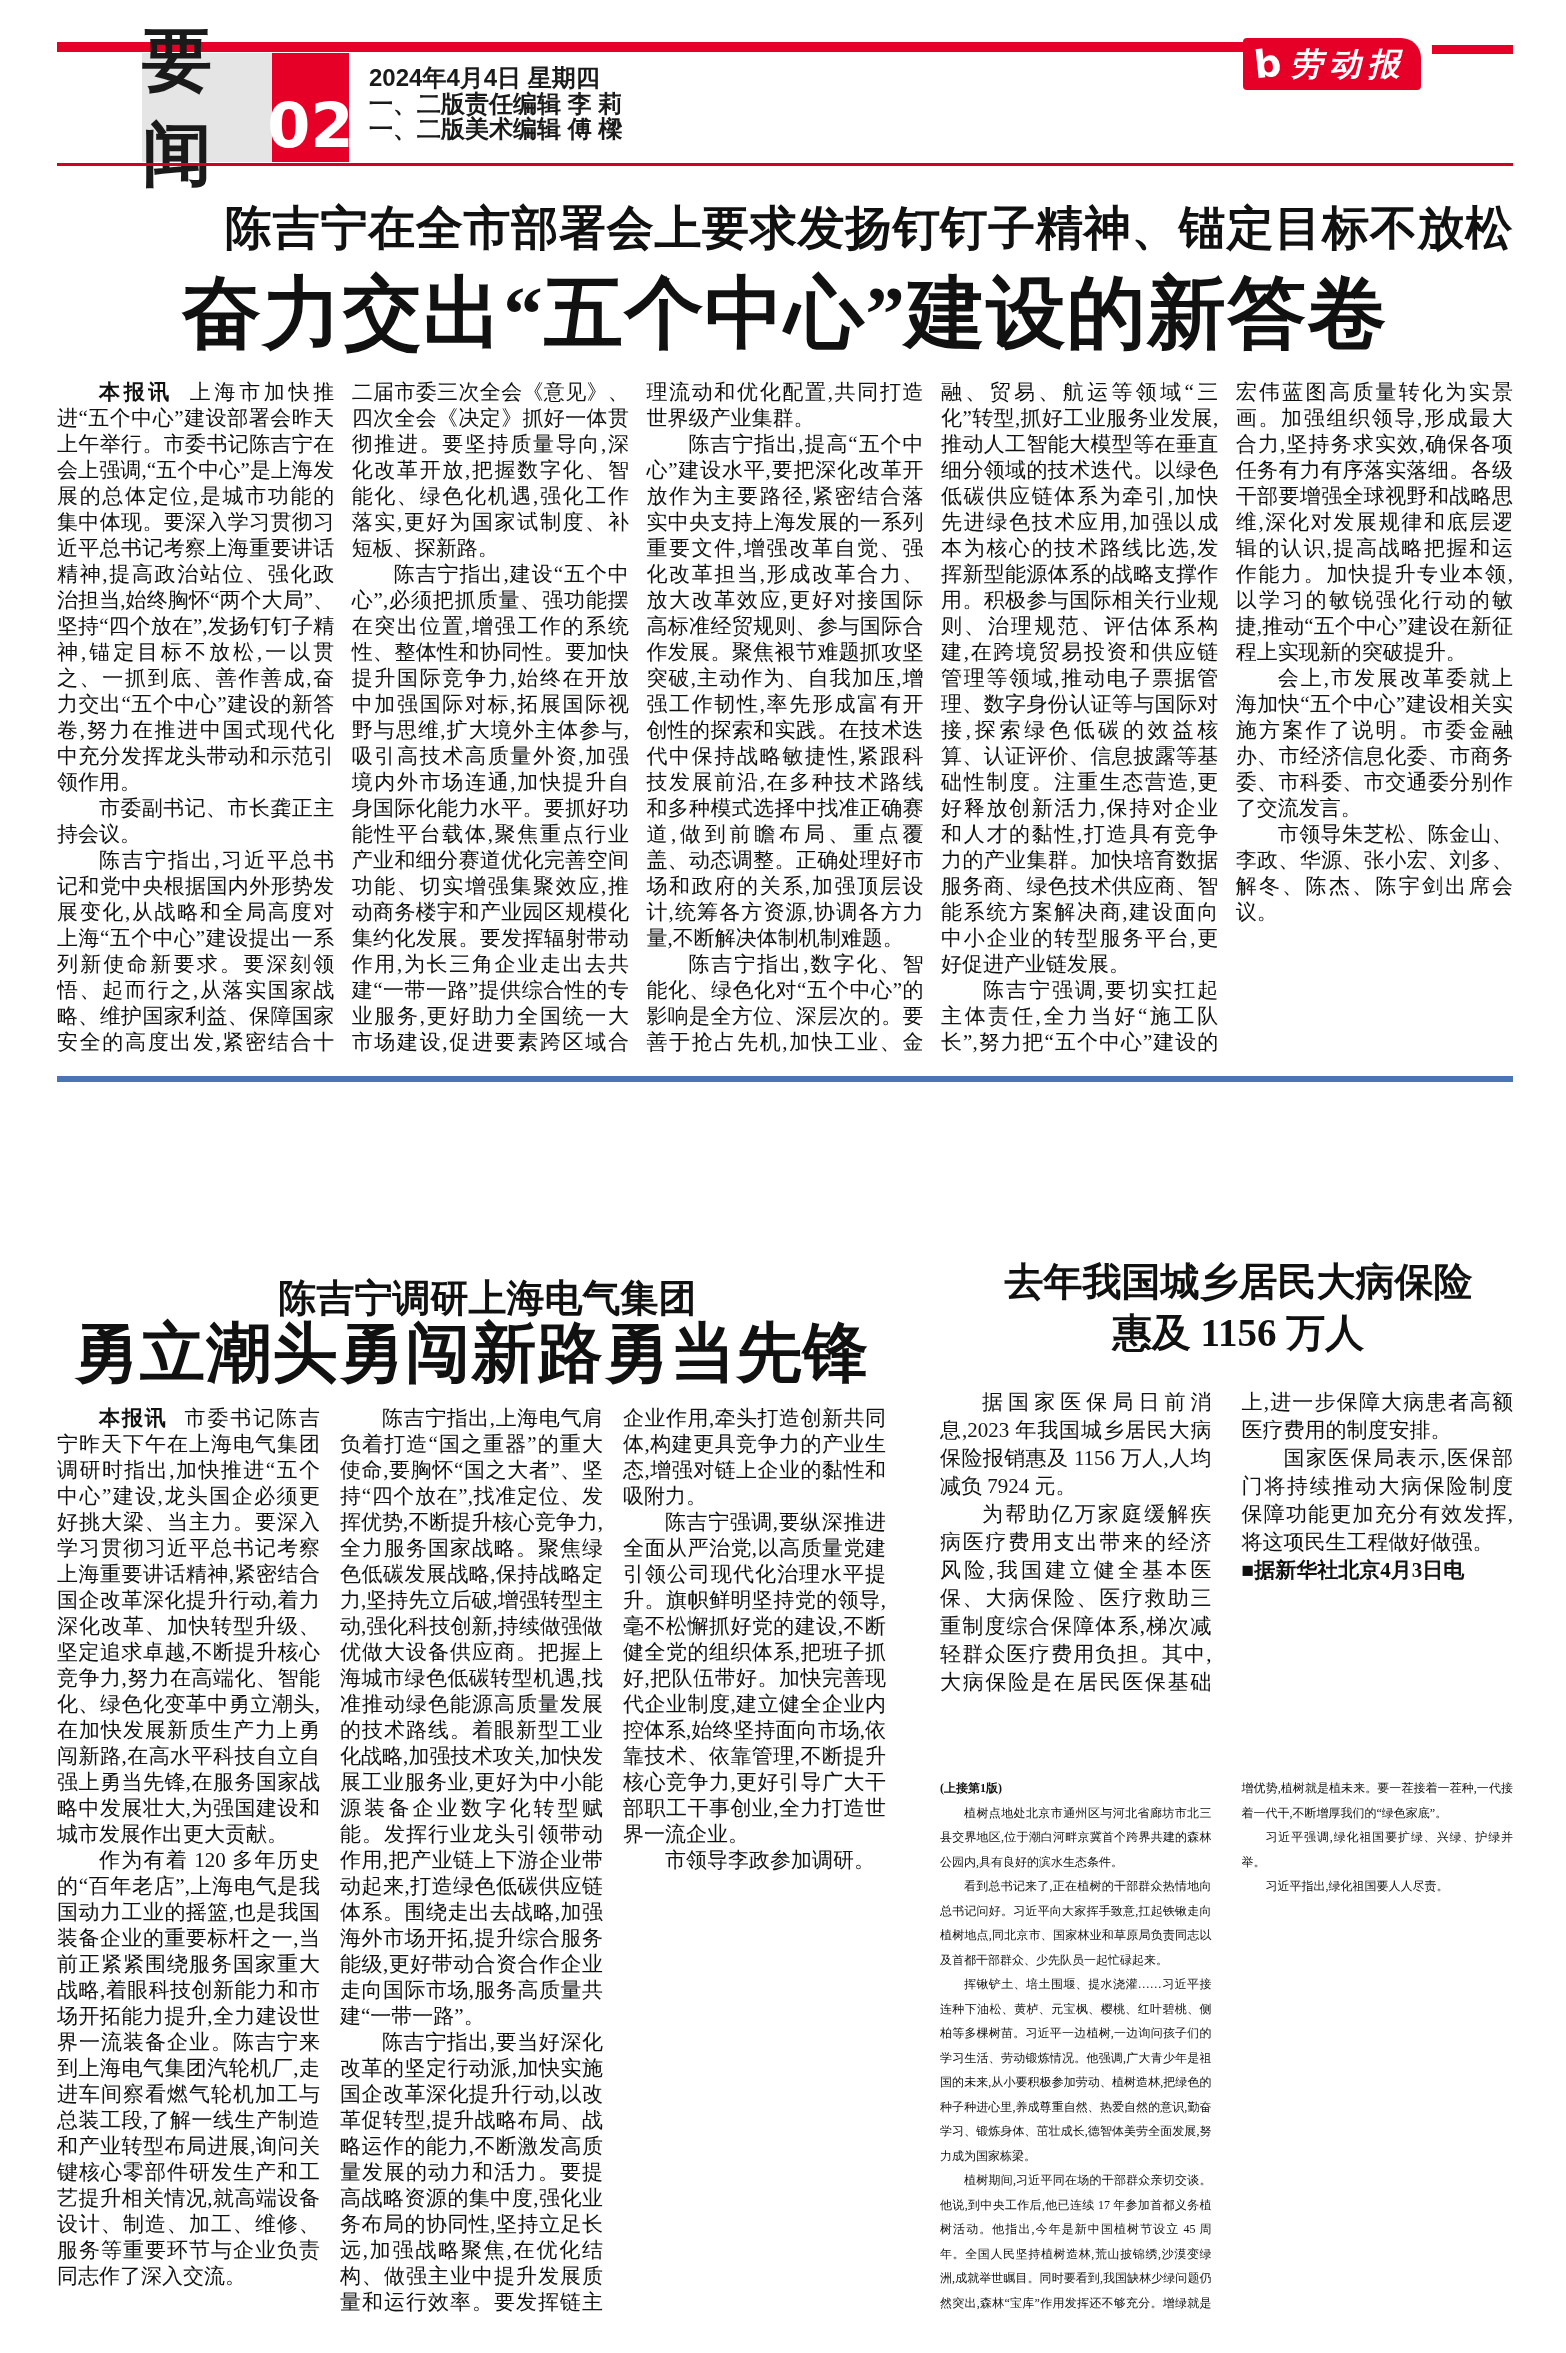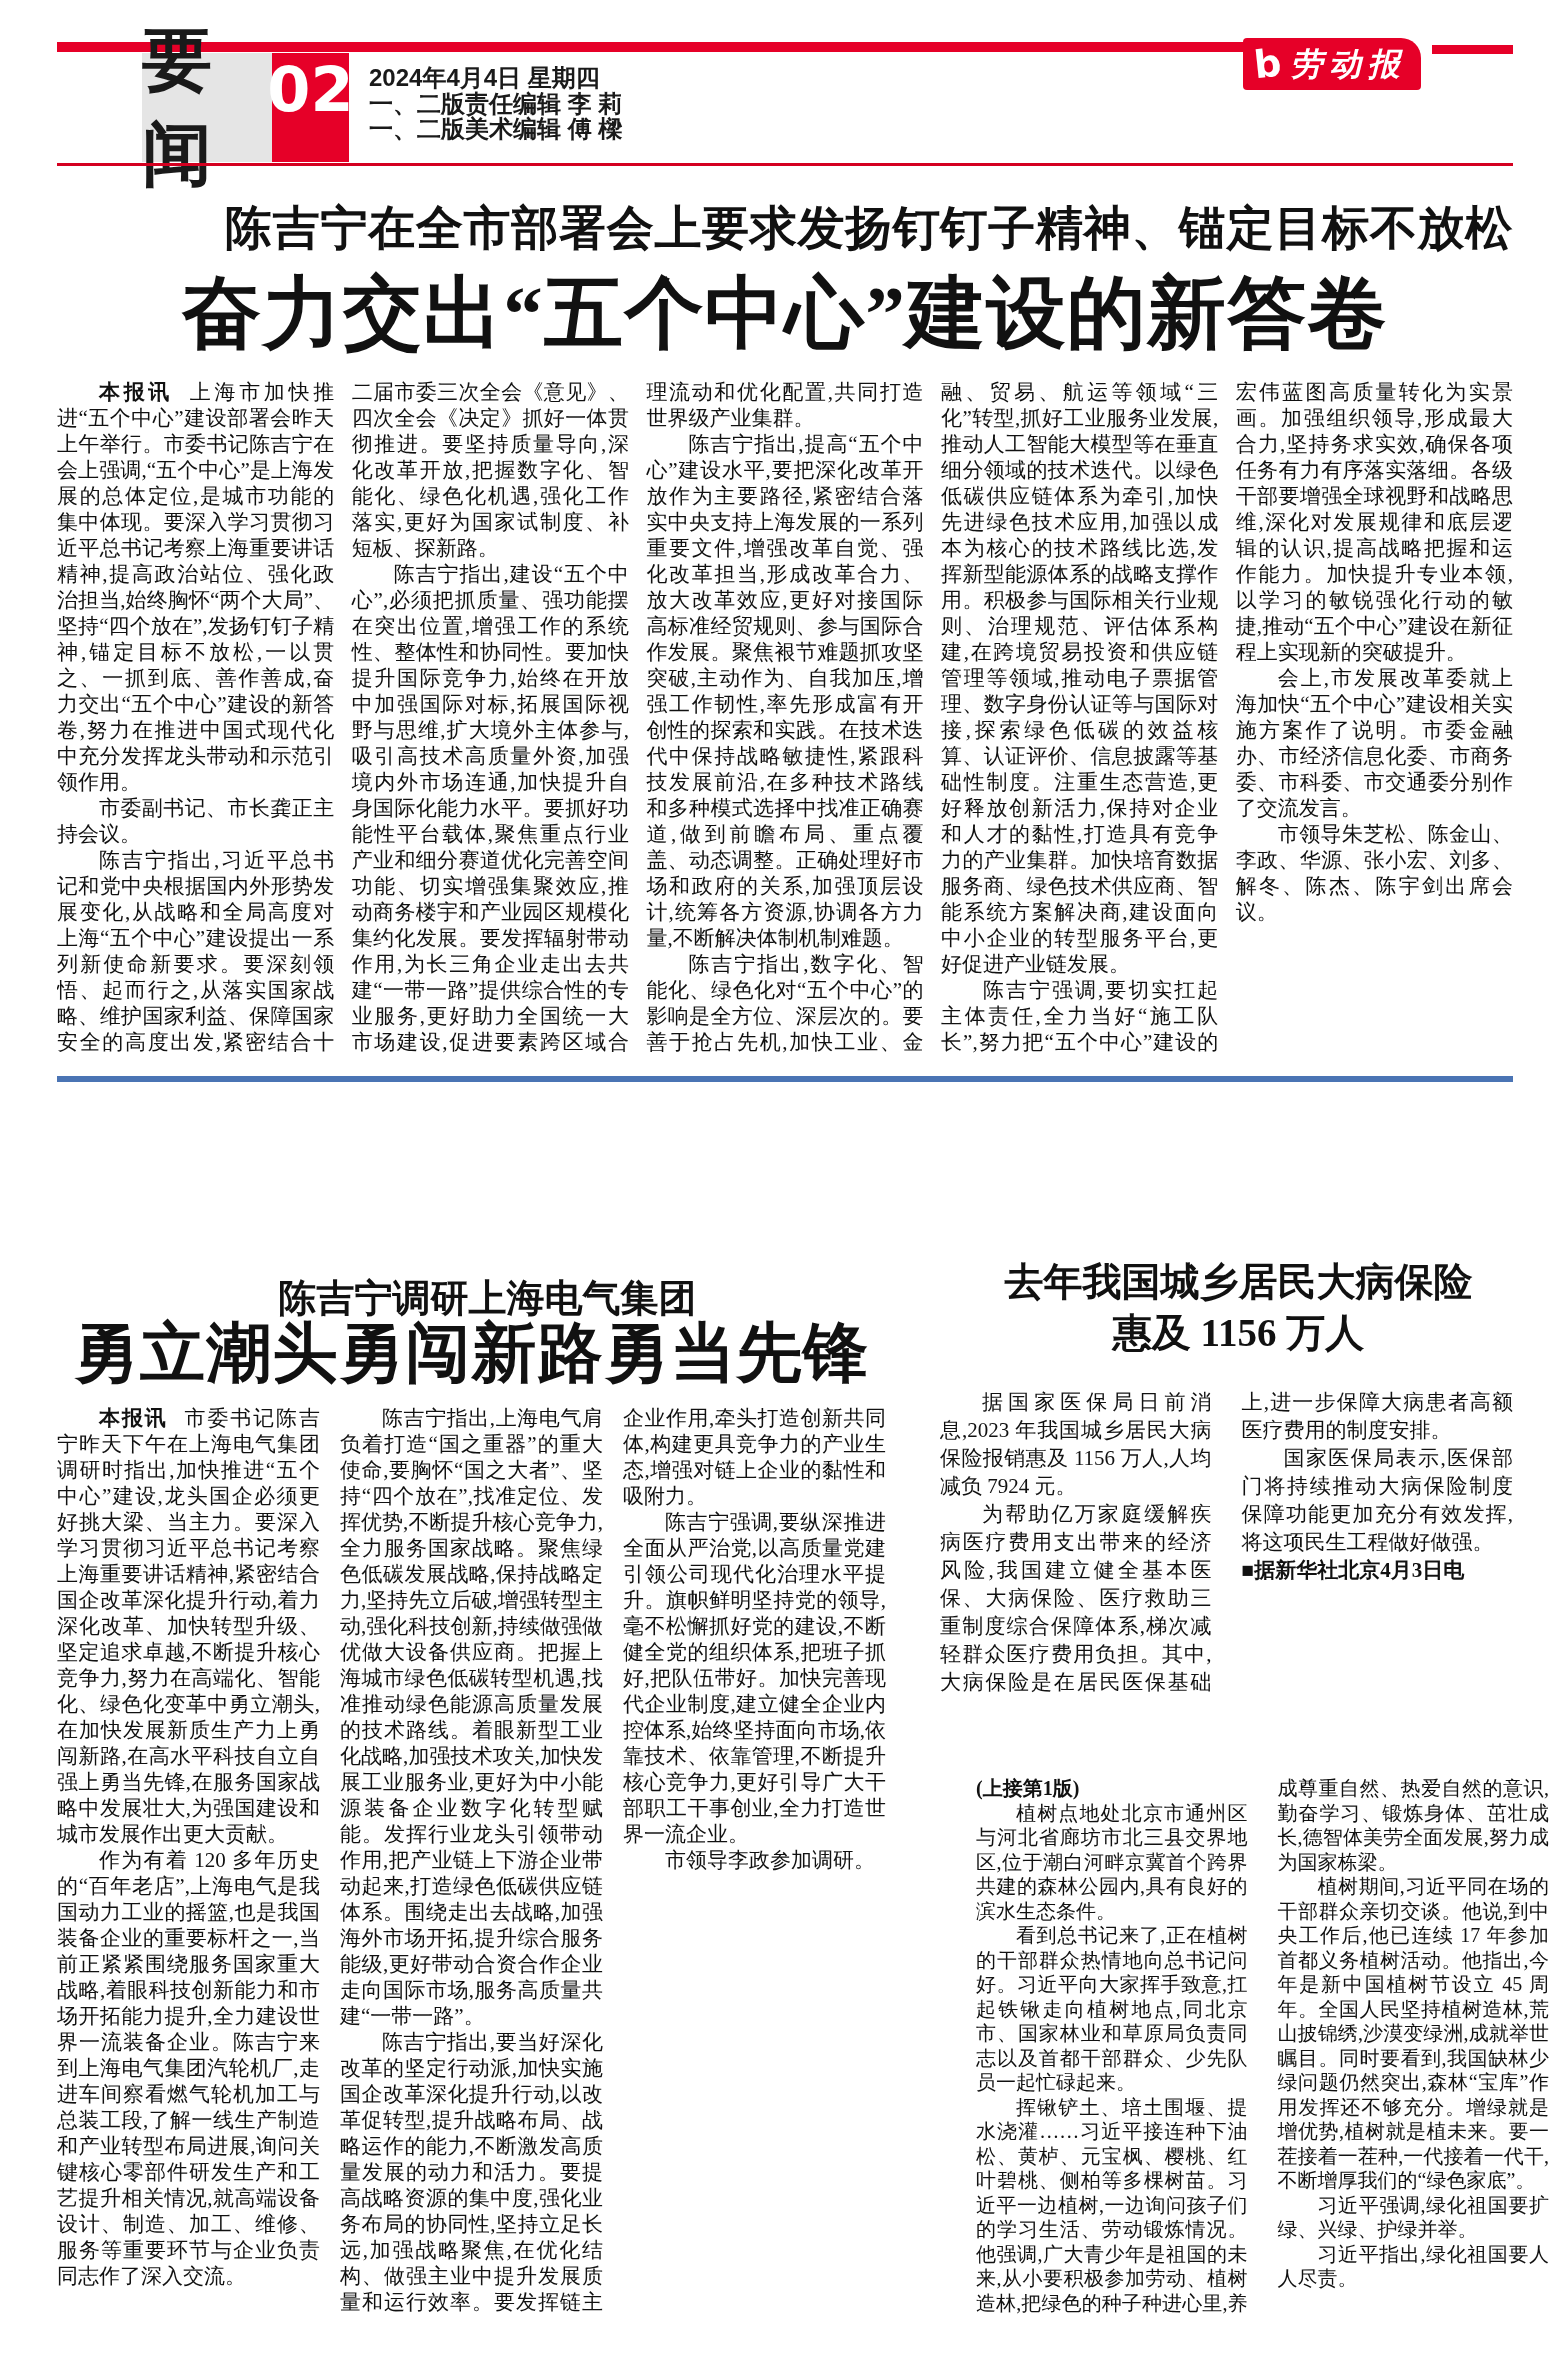--- a/index.html
+++ b/index.html
@@ -11,21 +11,21 @@
   
   .mh-bar   { position:absolute; left:57px;  top:42px;  width:1186px; height:10px; background:#e60028; }
   .mh-barseg{ position:absolute; left:1432px;top:45px;  width:81px;  height:9.4px; background:#e60028; }
   .mh-section{
     position:absolute; left:142px; top:53px; width:131px; height:109px;
     background:#e5e5e5; display:flex; align-items:center; justify-content:center;
     font-size:70px; font-weight:700; letter-spacing:4px; color:#1a1a1a;
   }
   .mh-page{
     position:absolute; left:272px; top:53px; width:77px; height:109px;
-    background:#e60028; color:#ffffff; display:flex; align-items:flex-start; justify-content:center;
+    background:#e60028; color:#ffffff; display:flex; align-items:flex-end; justify-content:center;
     font-family:"DejaVu Sans","Liberation Sans",sans-serif; font-weight:700; font-size:62px;
   }
   .mh-meta{
     position:absolute; left:369px; top:65px;
     font-family:"Liberation Sans","DejaVu Sans",sans-serif;
     font-size:24px; font-weight:700; line-height:25.6px; color:#1a1a1a;
   }
   .mh-logo{
     position:absolute; left:1243px; top:38px; width:178px; height:52px;
     background:#e60028; border-radius:4px 20px 4px 4px;
@@ -80,23 +80,23 @@
   }
   .art3-body{
     position:absolute; left:940px; top:1388px; width:573px; height:315px;
     column-count:2; column-gap:30px; column-fill:auto;
     font-size:21px; line-height:28px; text-align:justify; overflow:hidden;
   }
   .credit{ font-weight:700; text-indent:0 !important; }
 
   
   .art4-body{
-    position:absolute; left:976px; top:1776px; width:573px; height:561px;
+    position:absolute; left:940px; top:1776px; width:573px; height:561px;
     column-count:2; column-gap:30px; column-fill:auto;
-    font-size:20px; line-height:24.5px; text-align:justify; overflow:hidden;
+    font-size:12px; line-height:24.5px; text-align:justify; overflow:hidden;
   }
   .continued{ font-weight:700; text-indent:0 !important; }
 </style>
 </head>
 <body>
 
 <div class="page">
 
   <div class="mh-bar"></div>
   <div class="mh-barseg"></div>

